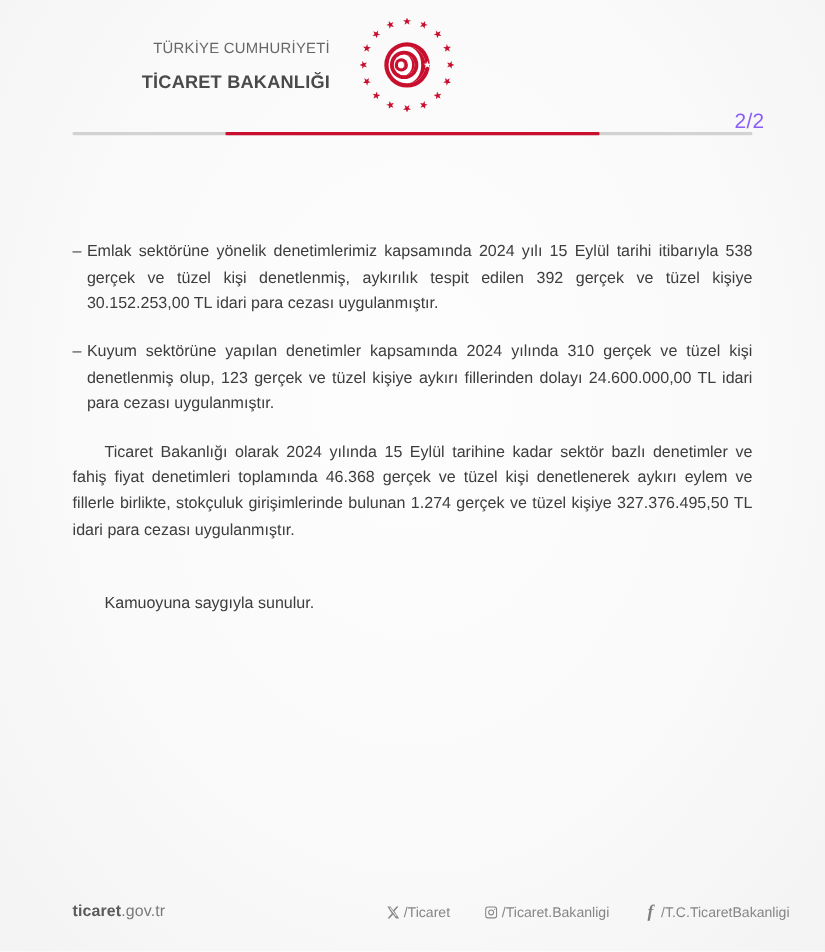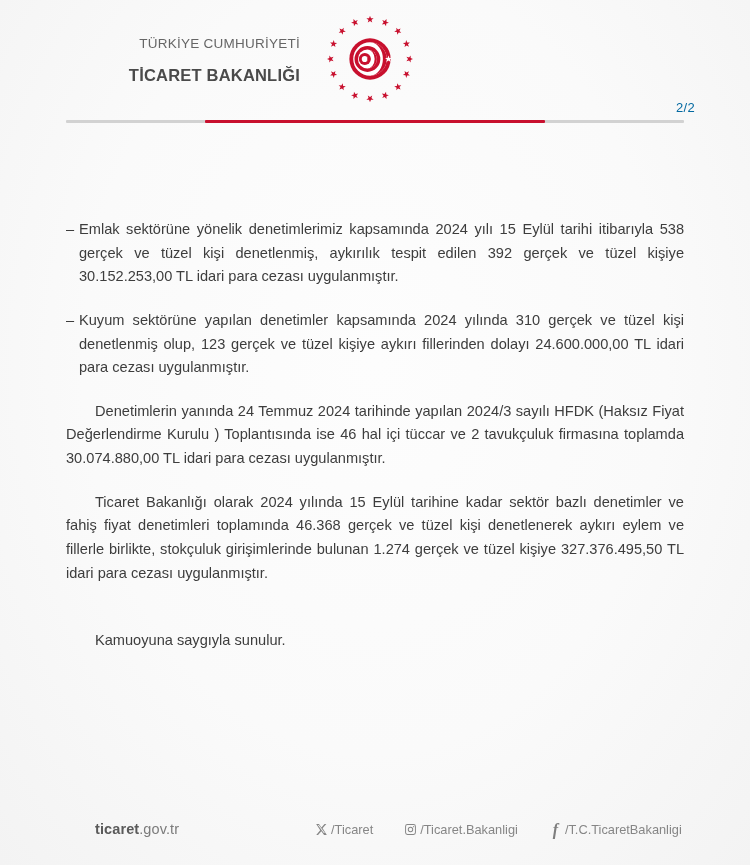--- a/index.html
+++ b/index.html
@@ -70,22 +70,22 @@
     top: 16px;
     width: 86px;
     height: 86px;
   }
   .emblem svg { display: block; width: 86px; height: 86px; }
 
   .page-indicator {
     position: absolute;
     right: 55px;
     top: 100px;
-    font-size: 13px;
-    color: #0369a1;
+    font-size: 19px;
+    color: #8b5cf6;
     letter-spacing: 0.3px;
   }
 
   .divider {
     position: absolute;
     left: 66px;
     top: 120px;
     width: 618px;
     height: 3px;
     background: #d2d2d2;
@@ -144,25 +144,25 @@
   }
   .site {
     position: absolute;
     left: 66px;
     top: 16px;
     font-size: 14.5px;
     color: #7b7b7b;
     letter-spacing: 0.1px;
     white-space: nowrap;
   }
-  .site b { color: #5a5a5a; font-weight: bold; margin-left: 29px; }
+  .site b { color: #5a5a5a; font-weight: bold; }
 
   .socials {
     position: absolute;
-    left: 314px;
+    left: 350px;
     top: 17px;
     display: flex;
     align-items: center;
     gap: 30px;
   }
   .social {
     display: flex;
     align-items: center;
     gap: 2px;
     font-size: 12.8px;
@@ -312,21 +312,20 @@
   <div class="content">
 
     <p class="para bullet">
       <span class="dash">–</span><span>Emlak sektörüne yönelik denetimlerimiz kapsamında 2024 yılı 15 Eylül tarihi itibarıyla 538 gerçek ve tüzel kişi denetlenmiş, aykırılık tespit edilen 392 gerçek ve tüzel kişiye 30.152.253,00 TL idari para cezası uygulanmıştır.</span>
     </p>
 
     <p class="para bullet">
       <span class="dash">–</span><span>Kuyum sektörüne yapılan denetimler kapsamında 2024 yılında 310 gerçek ve tüzel kişi denetlenmiş olup, 123 gerçek ve tüzel kişiye aykırı fillerinden dolayı 24.600.000,00 TL idari para cezası uygulanmıştır.</span>
     </p>
 
-    <p class="para indent">Denetimlerin yanında 24 Temmuz 2024 tarihinde yapılan 2024/3 sayılı HFDK (Haksız Fiyat Değerlendirme Kurulu ) Toplantısında ise 46 hal içi tüccar ve 2 tavukçuluk firmasına toplamda 30.074.880,00 TL idari para cezası uygulanmıştır.</p>
 
     <p class="para indent">Ticaret Bakanlığı olarak 2024 yılında 15 Eylül tarihine kadar sektör bazlı denetimler ve fahiş fiyat denetimleri toplamında 46.368 gerçek ve tüzel kişi denetlenerek aykırı eylem ve fillerle birlikte, stokçuluk girişimlerinde bulunan 1.274 gerçek ve tüzel kişiye 327.376.495,50 TL idari para cezası uygulanmıştır.</p>
 
     <div class="gap-large"></div>
 
 
     <p class="para indent">Kamuoyuna saygıyla sunulur.</p>
   </div>
 
   <div class="footer">

